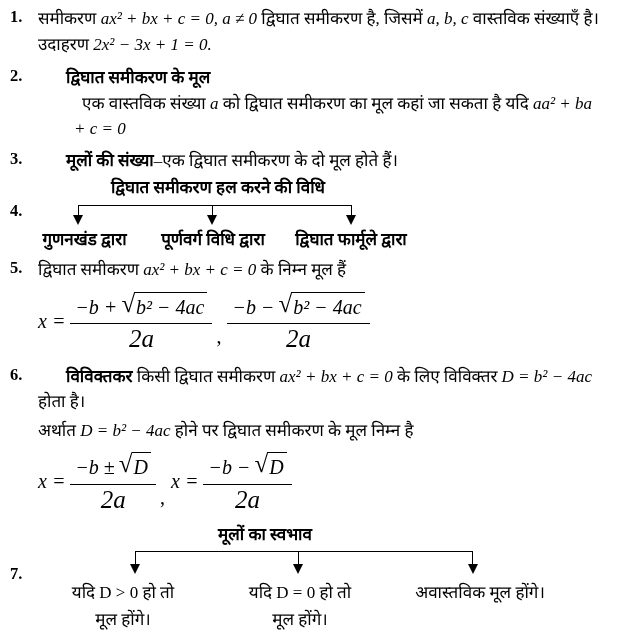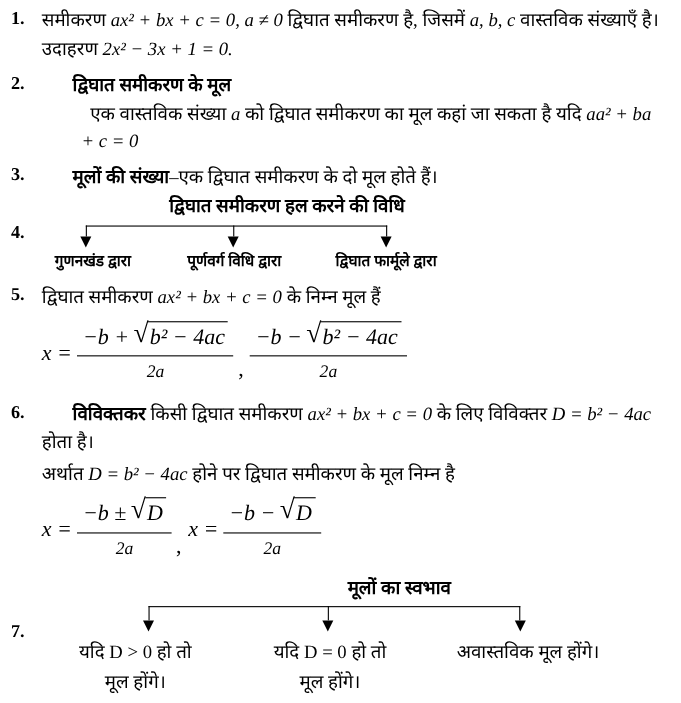--- a/index.html
+++ b/index.html
@@ -13,48 +13,48 @@
   .bold { font-weight:bold;margin-left:28px; }
   .math { font-style:italic; font-family:"Liberation Serif", serif; }
   .para-indent { text-indent:8px;margin-left:36px; }
 
   
   .formula { display:flex; align-items:center; margin:9px 0 10px 0; font-size:20px; }
   .flhs { font-size:20px; margin-right:5px; }
   .frac { display:inline-flex; flex-direction:column; text-align:center; }
   .fnum { border-bottom:1.6px solid #000; padding:0 5px 3px; display:flex; align-items:flex-end; justify-content:center; }
   .fnum .pre { margin-right:4px; }
-  .fden { padding-top:2px; font-size:16px; }
+  .fden { padding-top:2px; font-size:25px; }
   .sqrt { display:inline-flex; align-items:flex-start; }
   .ssign { font-size:25px; line-height:0.95; font-style:normal; }
   .srad { border-top:1.6px solid #000; margin-left:-1px; padding:2px 3px 0 2px; }
   .fcomma { align-self:flex-end; padding:0 6px 2px 4px; }
 
   
   .diagram { position:relative; width:100%; }
   .d1 { height:78px; margin-bottom:4px; }
   .d2 { height:140px; }
-  .dtitle { position:absolute; text-align:right; font-weight:bold; font-size:17px; }
+  .dtitle { position:absolute; text-align:center; font-weight:bold; font-size:17px; }
   .d1title { left:58px; width:300px; top:0; }
   .d2title { left:110px; width:290px; top:0; }
   .bracket { position:absolute; border-top:1.7px solid #000; border-left:1.7px solid #000; border-right:1.7px solid #000; }
   .d1bracket { left:68px; top:30px; width:274px; height:10px; }
   .d2bracket { left:125px; top:29px; width:338px; height:13px; }
   .stem { position:absolute; width:0; border-left:1.7px solid #000; }
   .d1stem { left:202px; top:30px; height:10px; }
   .d2stem { left:288px; top:29px; height:13px; }
   .ah { position:absolute; width:0; height:0; border-left:5px solid transparent; border-right:5px solid transparent; border-top:10px solid #000; }
   .d1 .ah { top:40px; }
   .d1a1 { left:63px; } .d1a2 { left:197px; } .d1a3 { left:336px; }
   .d2 .ah { top:42px; }
   .d2a1 { left:120px; } .d2a2 { left:283px; } .d2a3 { left:458px; }
   .dnum { position:absolute; left:0; font-weight:bold; font-size:16.5px; }
   .d1num { top:26px; }
   .d2num { top:42px; }
-  .dlabel { position:absolute; top:52px; text-align:center; font-weight:bold; font-size:14px; }
+  .dlabel { position:absolute; top:52px; text-align:center; font-weight:bold; font-size:17px; }
   .d1l1 { left:12px; width:125px; }
   .d1l2 { left:138px; width:130px; }
   .d1l3 { left:266px; width:150px; }
   .dcol { position:absolute; top:57px; text-align:center; font-size:17px; }
   .dcol div { line-height:27px; }
   .d2c1 { left:18px; width:190px; }
   .d2c2 { left:196px; width:188px; }
   .d2c3 { left:372px; width:196px; }
 </style>
 </head>

